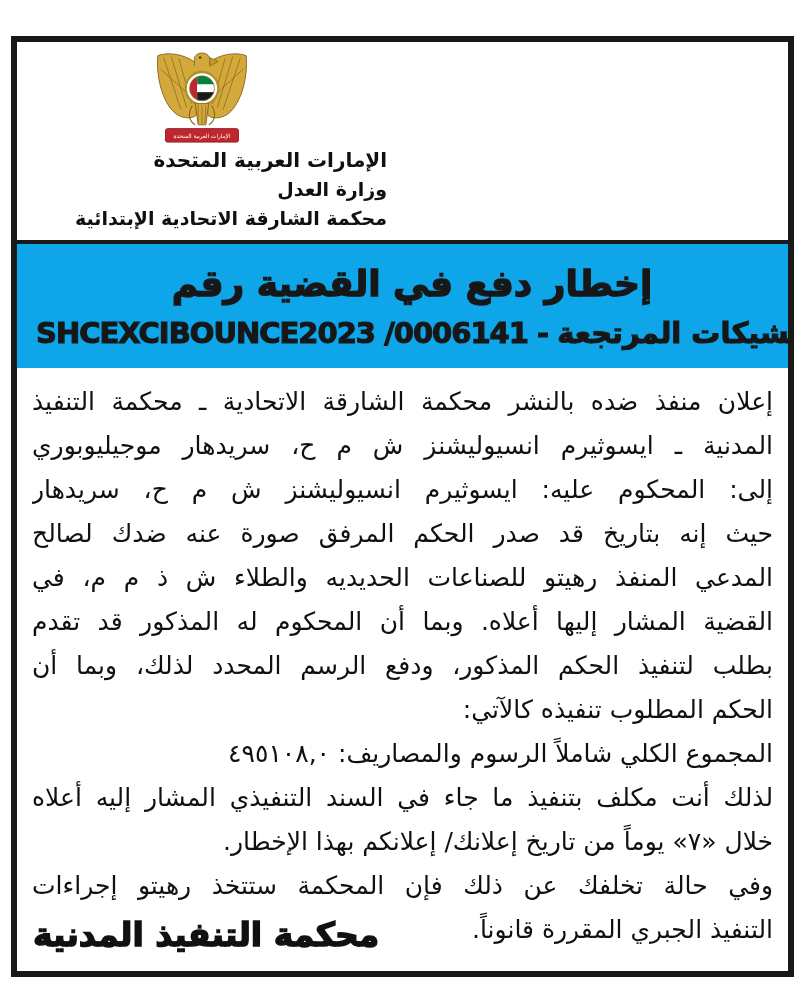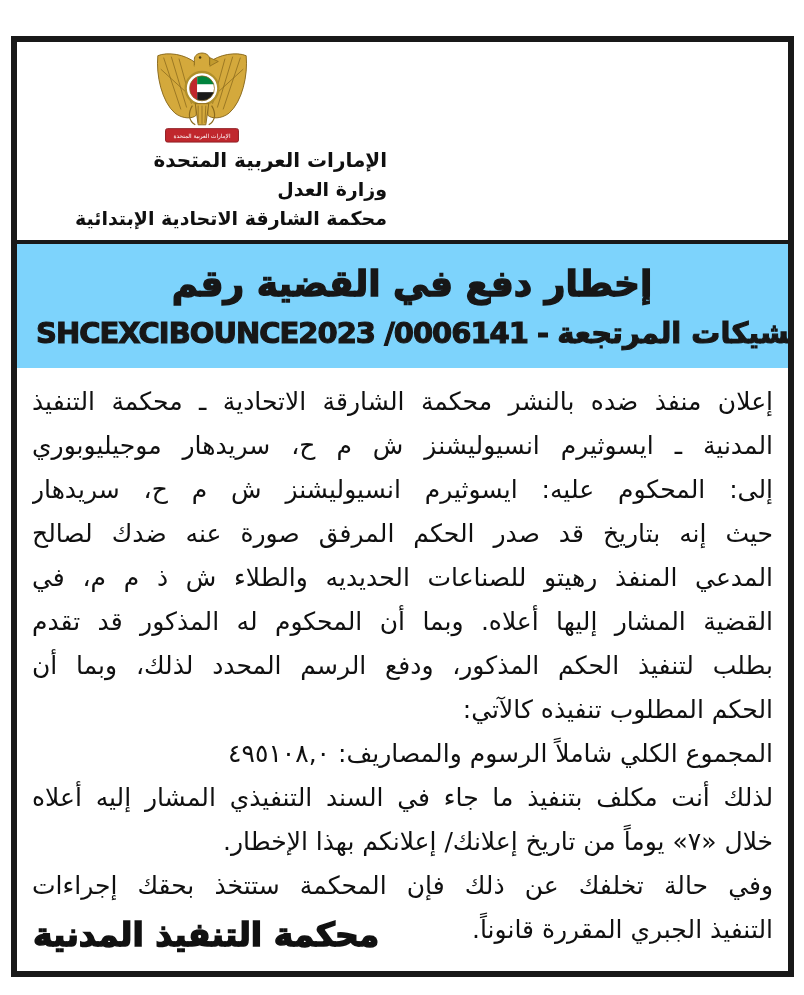--- a/index.html
+++ b/index.html
@@ -28,21 +28,21 @@
   .authority { width:48%; height:100%; text-align:right; padding-top:6px; }
   .emblem { width:100px; height:96px; margin:0 auto; display:block; }
   .authority-line {
     direction:rtl; font-weight:bold; font-size:19px; line-height:29px;
     white-space:nowrap; color:#101010;
   }
   .authority-line.first { margin-top:2px; font-size:20px; }
 
   
   .case-banner {
-    height:124px; background:#7dd3fc; display:flex; flex-direction:column;
+    height:124px; background:#0ea5e9; display:flex; flex-direction:column;
     justify-content:center; text-align:center; gap:12px;padding-left:19px;
   }
   .case-title {
     direction:rtl; font-size:36px; font-weight:900; color:#171717;
     -webkit-text-stroke:1.4px #171717;
   }
   .case-number {
     direction:ltr; font-size:29px; font-weight:700; color:#171717;
     -webkit-text-stroke:1.1px #171717; letter-spacing:-1px; white-space:nowrap;
   }
@@ -119,19 +119,19 @@
       <div class="line j">المدنية ـ ايسوثيرم انسيوليشنز ش م ح، سريدهار موجيليوبوري</div>
       <div class="line j">إلى: المحكوم عليه: ايسوثيرم انسيوليشنز ش م ح، سريدهار موجيليوبوري</div>
       <div class="line j">حيث إنه بتاريخ قد صدر الحكم المرفق صورة عنه ضدك لصالح</div>
       <div class="line j">المدعي المنفذ رهيتو للصناعات الحديديه والطلاء ش ذ م م، في</div>
       <div class="line j">القضية المشار إليها أعلاه. وبما أن المحكوم له المذكور قد تقدم</div>
       <div class="line j">بطلب لتنفيذ الحكم المذكور، ودفع الرسم المحدد لذلك، وبما أن</div>
       <div class="line e">الحكم المطلوب تنفيذه كالآتي:</div>
       <div class="line e">المجموع الكلي شاملاً الرسوم والمصاريف: ٤٩٥١٠٨,٠</div>
       <div class="line j">لذلك أنت مكلف بتنفيذ ما جاء في السند التنفيذي المشار إليه أعلاه</div>
       <div class="line e">خلال «٧» يوماً من تاريخ إعلانك/ إعلانكم بهذا الإخطار.</div>
-      <div class="line j">وفي حالة تخلفك عن ذلك فإن المحكمة ستتخذ بحقك إجراءات</div>
+      <div class="line j">وفي حالة تخلفك عن ذلك فإن المحكمة ستتخذ رهيتو إجراءات</div>
       <div class="line e">التنفيذ الجبري المقررة قانوناً.</div>
     </div>
 
     <div class="signature">محكمة التنفيذ المدنية</div>
   </div>
 </div>
 
 </body></html>

